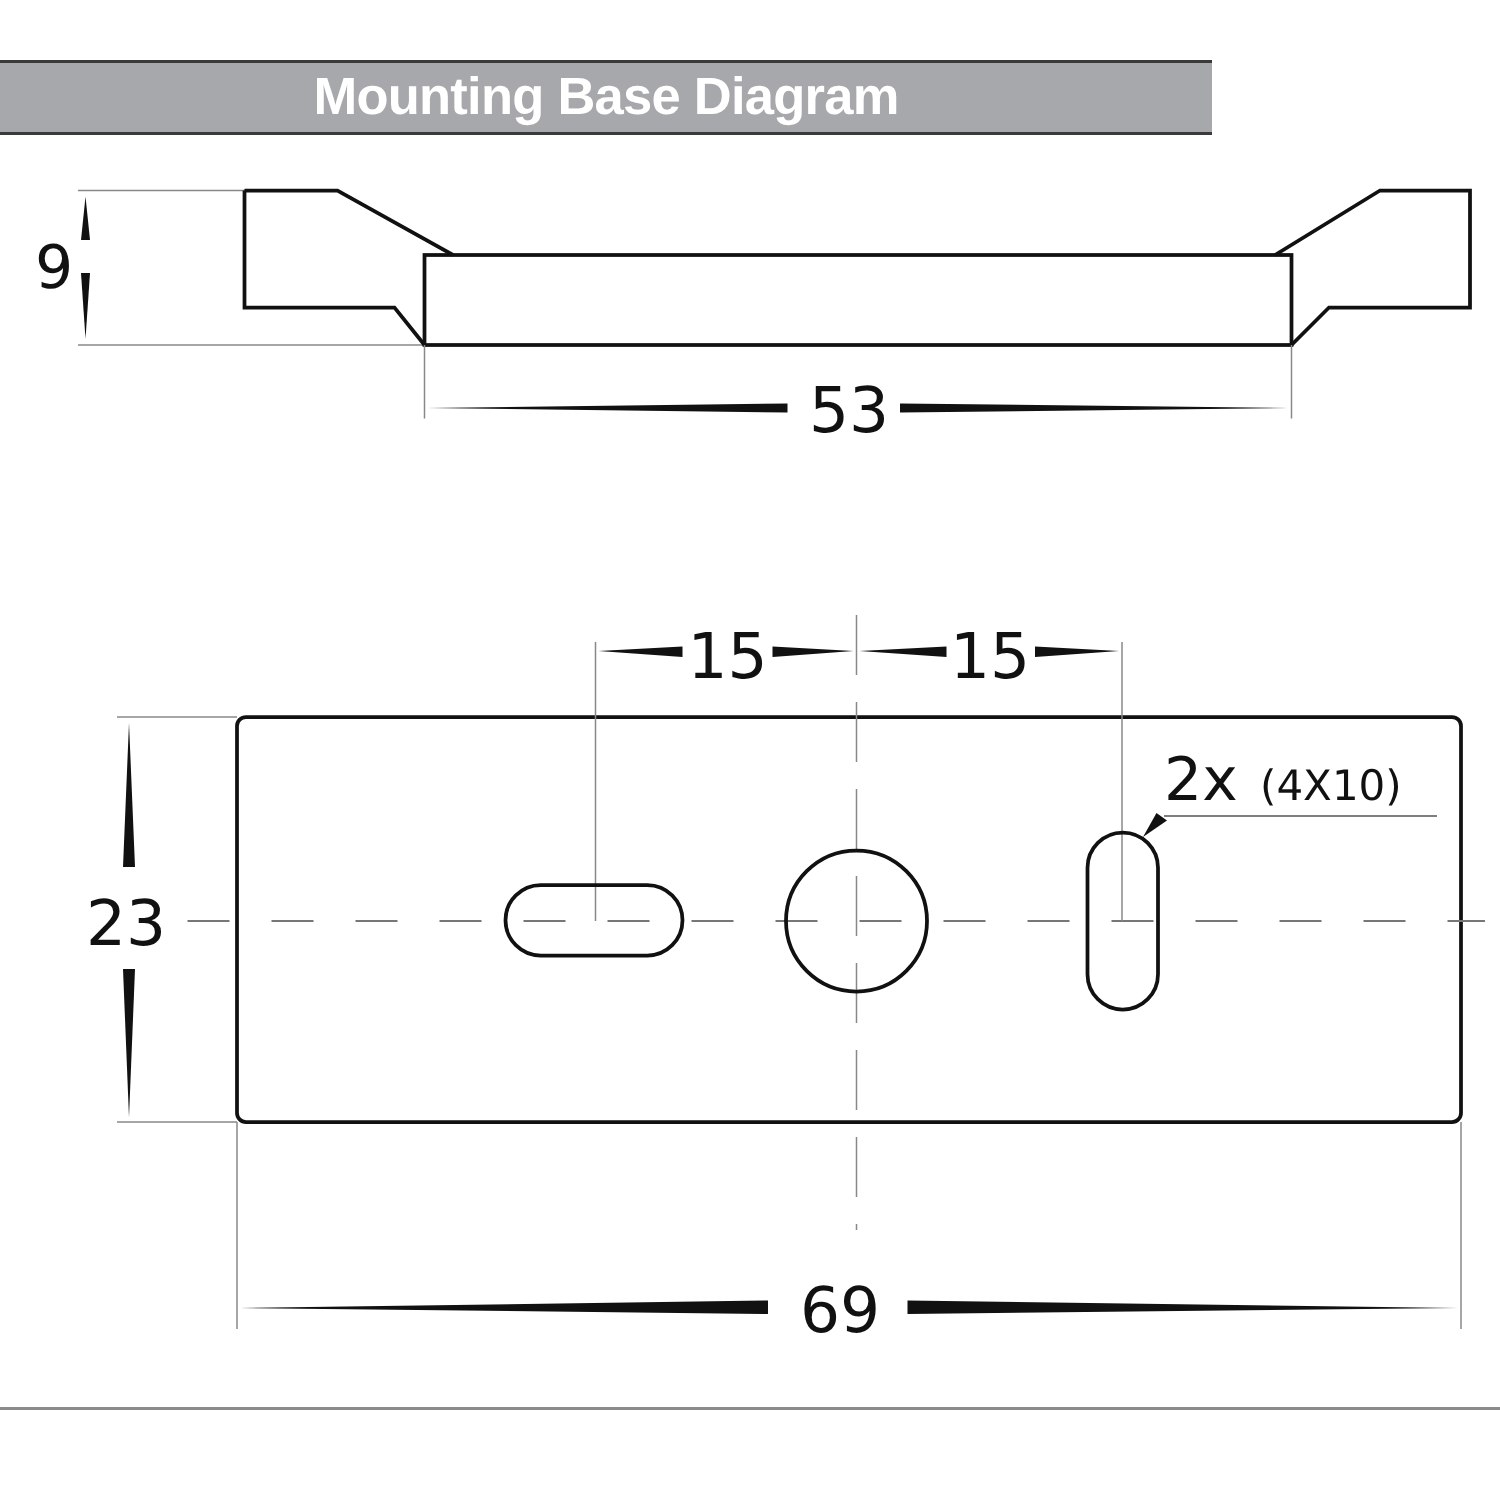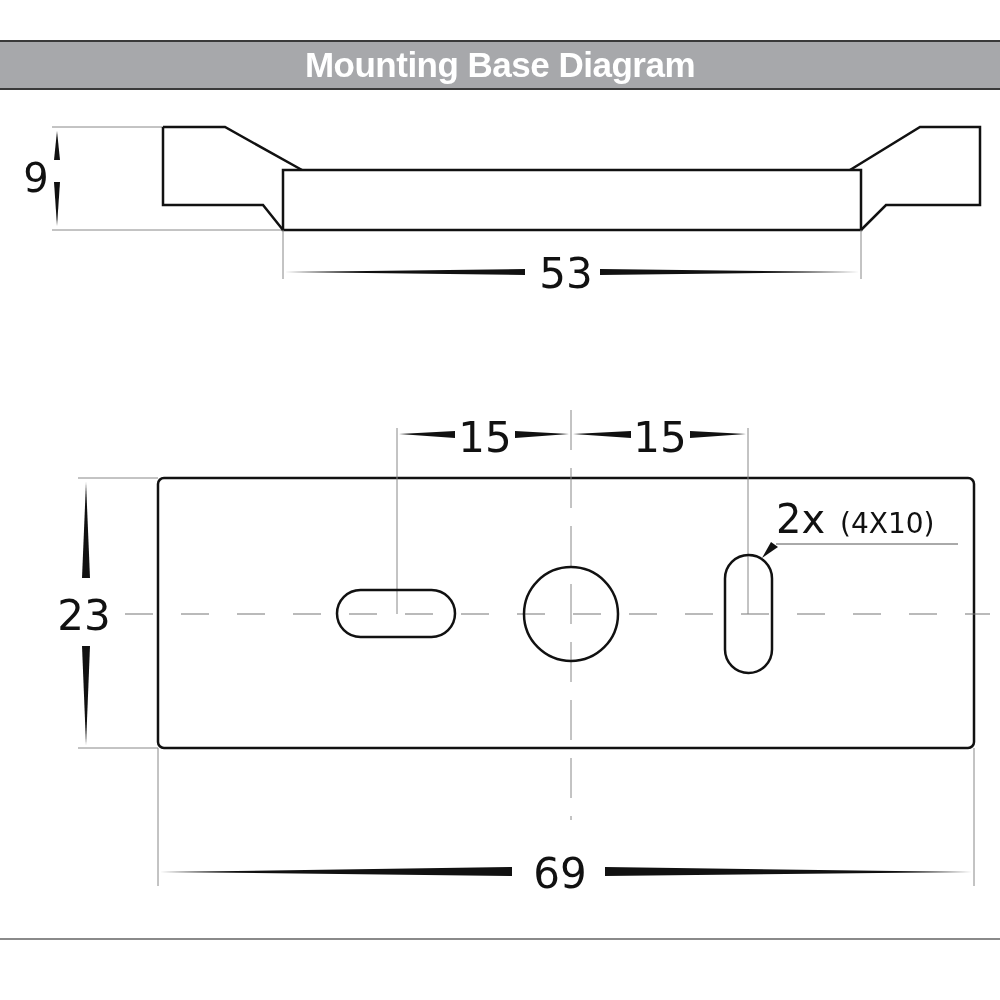--- a/index.html
+++ b/index.html
@@ -1,17 +1,17 @@
 <!DOCTYPE html>
 <html><head>
 <meta charset="utf-8">
 <style>
   html,body{margin:0;padding:0;background:#ffffff;}
   body{width:1000px;height:1000px;position:relative;overflow:hidden;font-family:"Liberation Sans",sans-serif;}
-  .header{position:absolute;left:0;top:40px;width:1000px;height:50px;background:#a7a8ab;border-top:2px solid #3a3a3a;border-bottom:2px solid #3a3a3a;box-sizing:border-box;display:flex;align-items:center;justify-content:center;}
+  .header{position:absolute;left:0;top:40px;width:808px;height:50px;background:#a7a8ab;border-top:2px solid #3a3a3a;border-bottom:2px solid #3a3a3a;box-sizing:border-box;display:flex;align-items:center;justify-content:center;}
   .header-title{color:#ffffff;font-family:"Liberation Sans",sans-serif;font-weight:bold;font-size:35px;letter-spacing:-0.5px;}
   svg{position:absolute;left:0;top:0;}
   .dimtxt{font-family:"DejaVu Sans",sans-serif;fill:#111;}
   .footer-line{position:absolute;left:0;top:938px;width:1000px;height:2px;background:#8a8a8a;}
 </style>
 </head>
 <body>
 
 <div class="header">
   <span class="header-title">Mounting Base Diagram</span>

